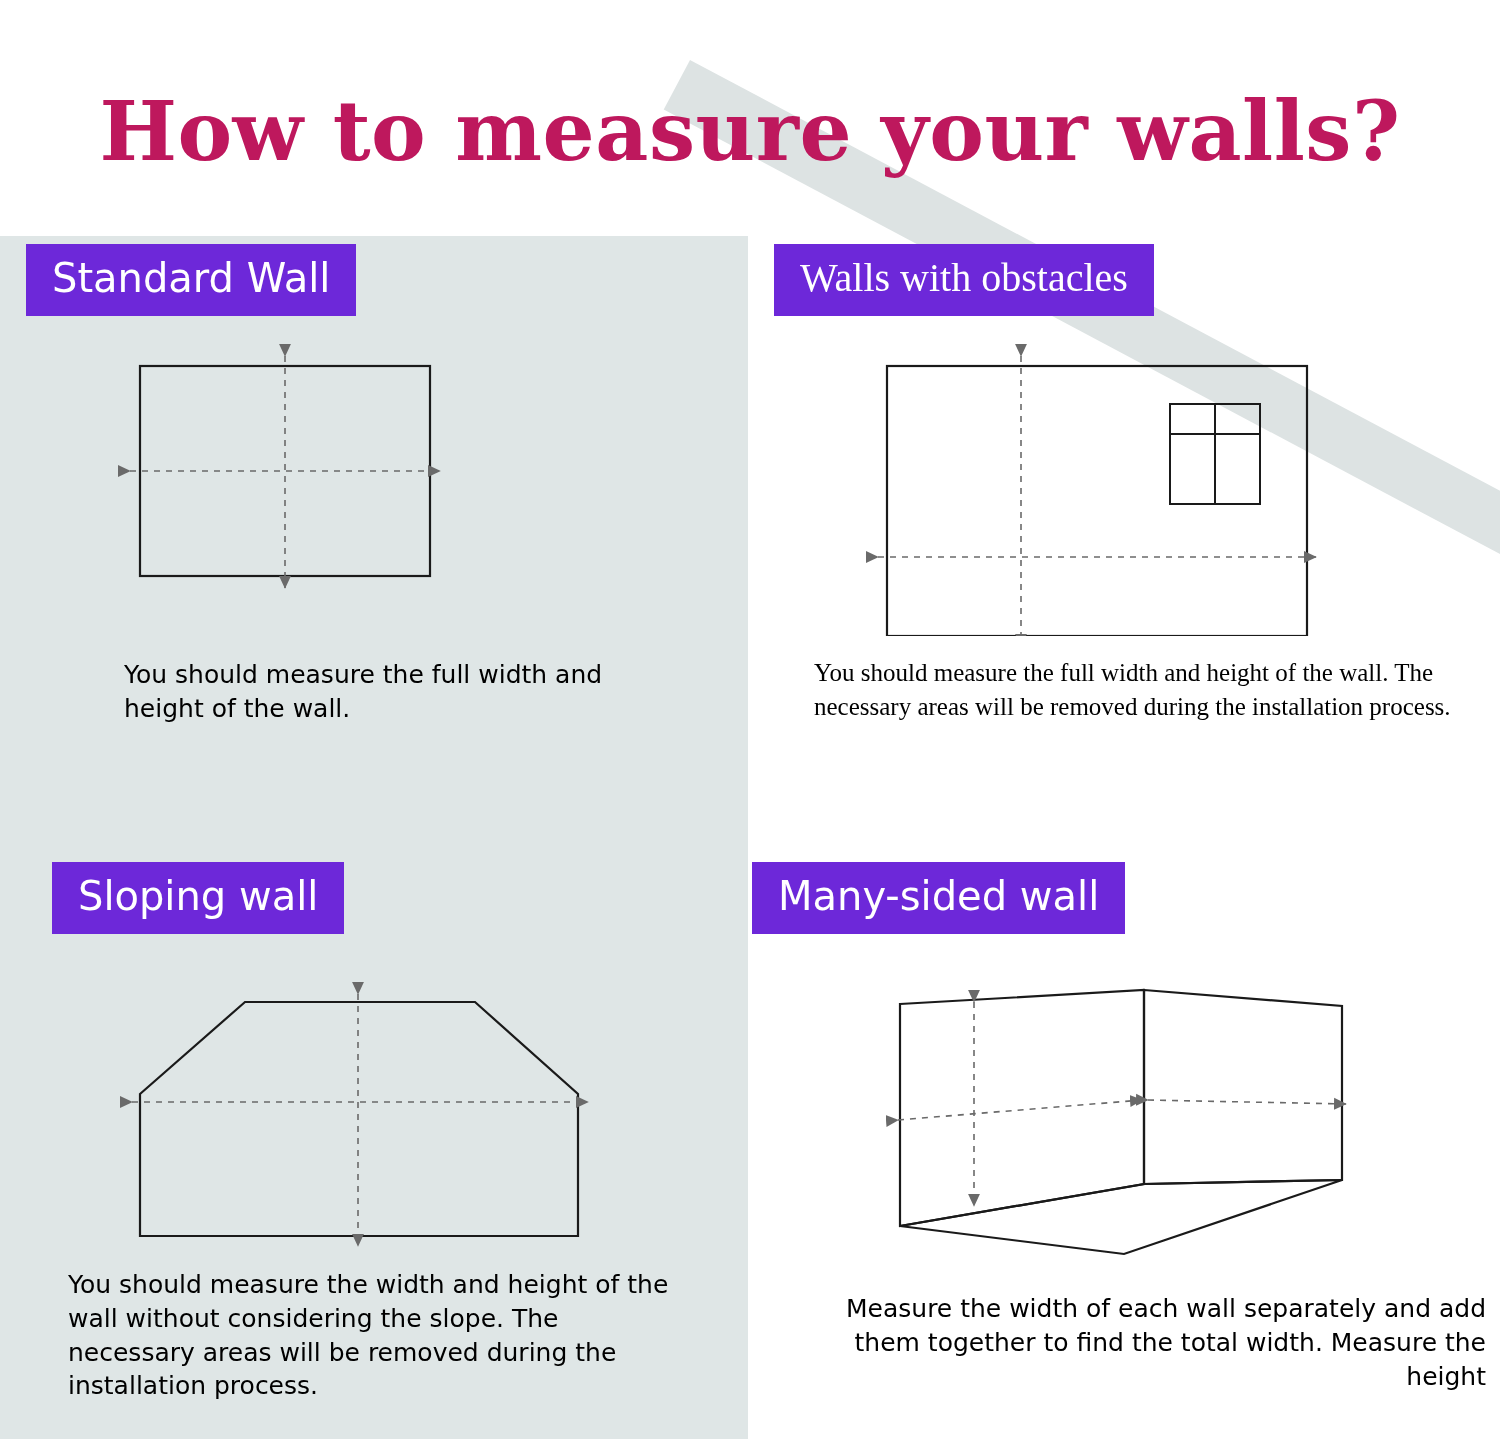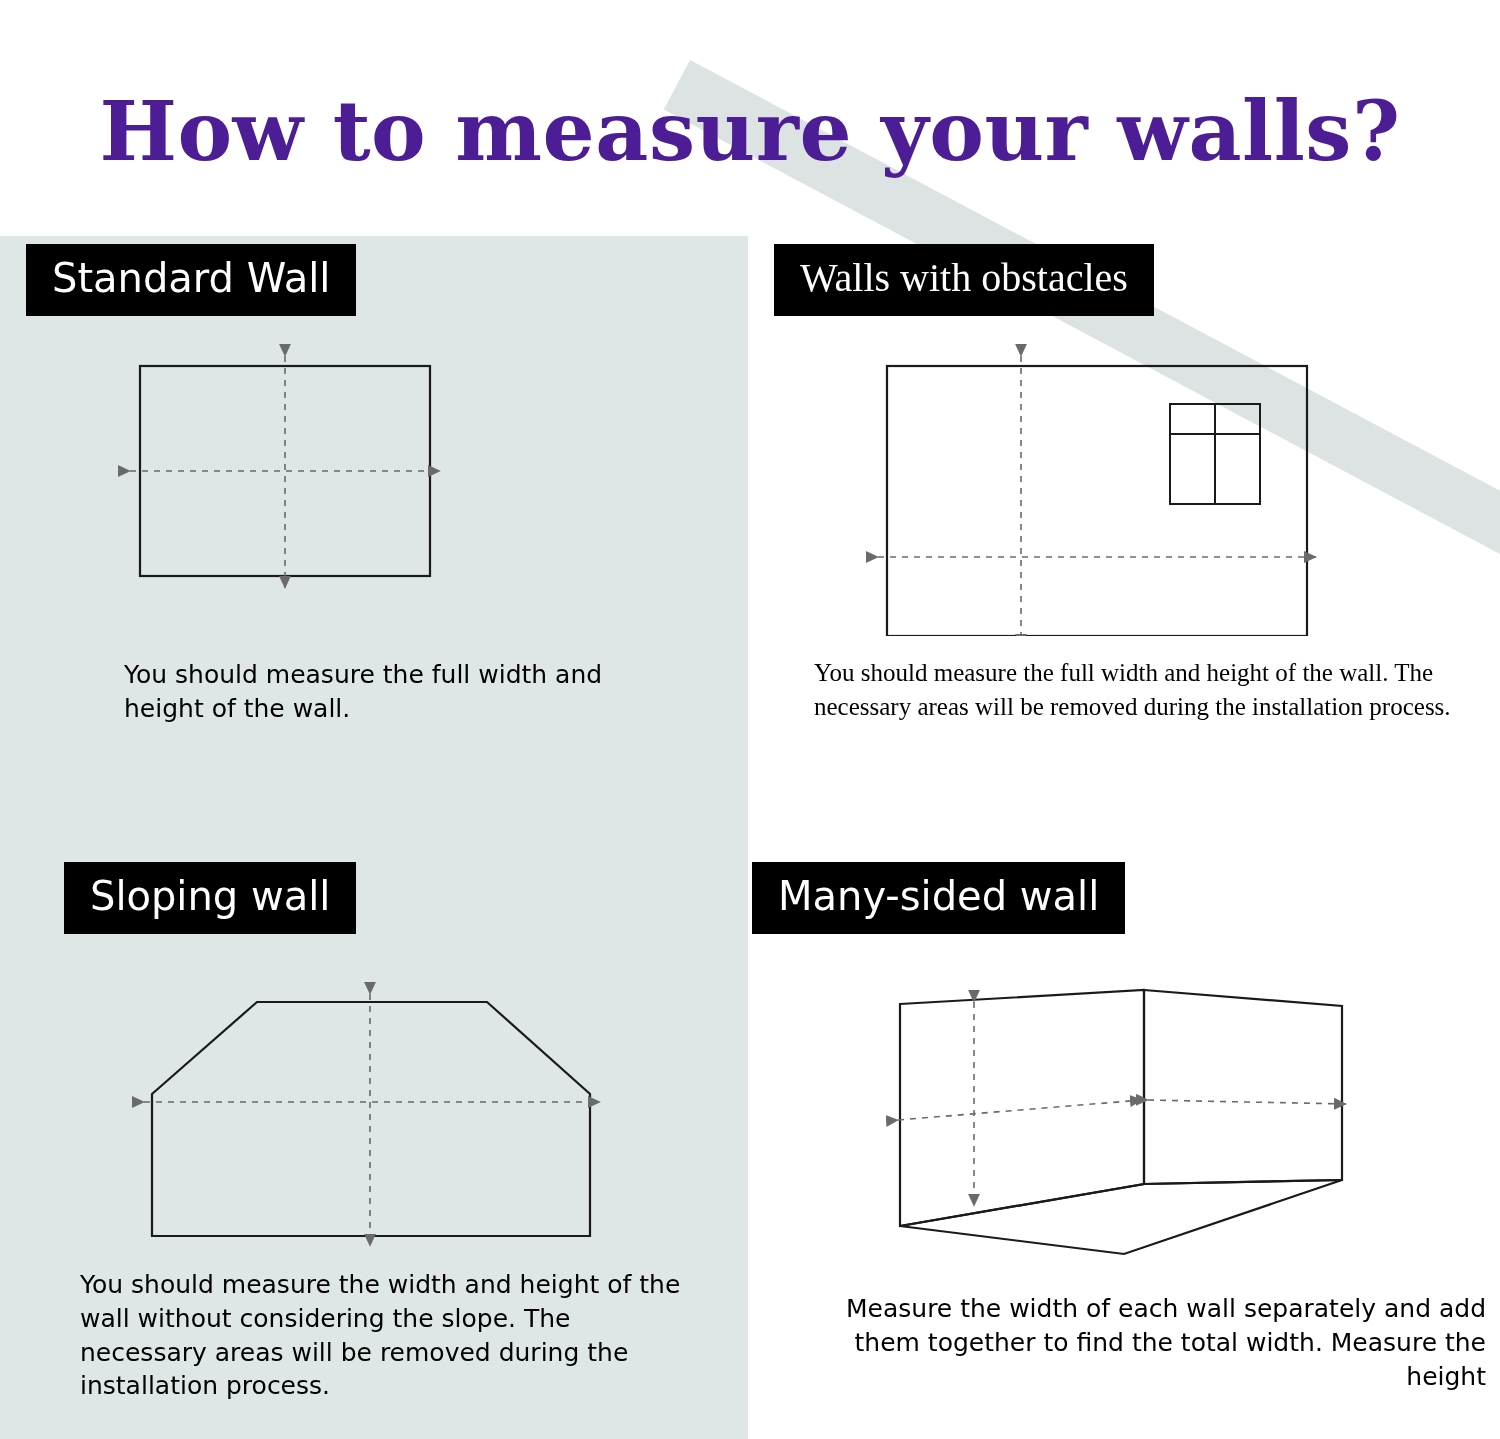--- a/index.html
+++ b/index.html
@@ -30,21 +30,21 @@
   }
 
   .page-title {
     position: absolute;
     top: 28px;
     left: 0;
     width: 1500px;
     text-align: center;
     font-family: "DejaVu Serif", serif;
     font-size: 82px;
-    color: #4c1d95;
+    color: #be185d;
     letter-spacing: 0.5px;
     z-index: 2;
     white-space: nowrap;
   }
 
   
   .left-panel {
     position: absolute;
     left: 0;
     top: 236px;
@@ -54,42 +54,42 @@
     z-index: 1;
   }
 
   .quadrant {
     position: absolute;
     z-index: 3;
   }
 
   .qhead {
     display: inline-block;
-    background: #000000;
+    background: #6d28d9;
     color: #ffffff;
     font-size: 40px;
     line-height: 1;
     padding: 14px 26px 18px 26px;
     white-space: nowrap;
   }
 
   .diagram {
     position: relative;
   }
 
   .caption {
     font-size: 25px;
     line-height: 1.35;
     color: #000000;
   }
 
   
   #q1 { left: 0px;   top: 244px; width: 748px; }
   #q2 { left: 752px; top: 244px; width: 748px; font-family: Liberation Serif, serif; }
-  #q3 { left: 0px;   top: 862px; width: 748px; padding-left: 12px; }
+  #q3 { left: 0px;   top: 862px; width: 748px; }
   #q4 { left: 752px; top: 862px; width: 748px; }
 
   #q1 .qhead { margin-left: 26px; }
   #q2 .qhead { margin-left: 22px; }
   #q3 .qhead { margin-left: 52px; }
   #q4 .qhead { }
 
   #q1 .caption { margin: 22px 0 0 124px; width: 520px; }
   #q2 .caption { margin: 20px 0 0 62px; width: 660px; }
   #q3 .caption { margin: 14px 0 0 68px; width: 620px; }

